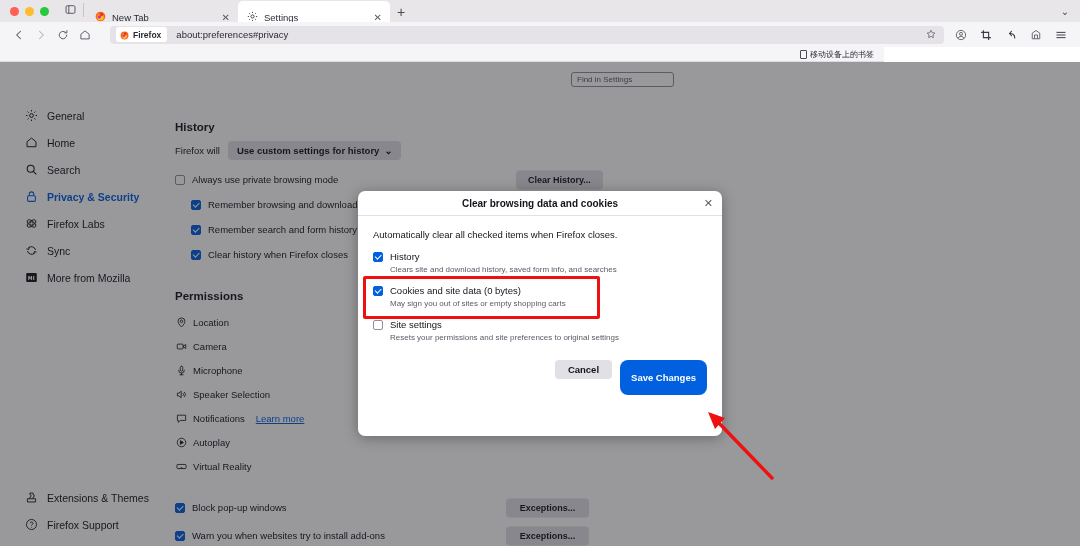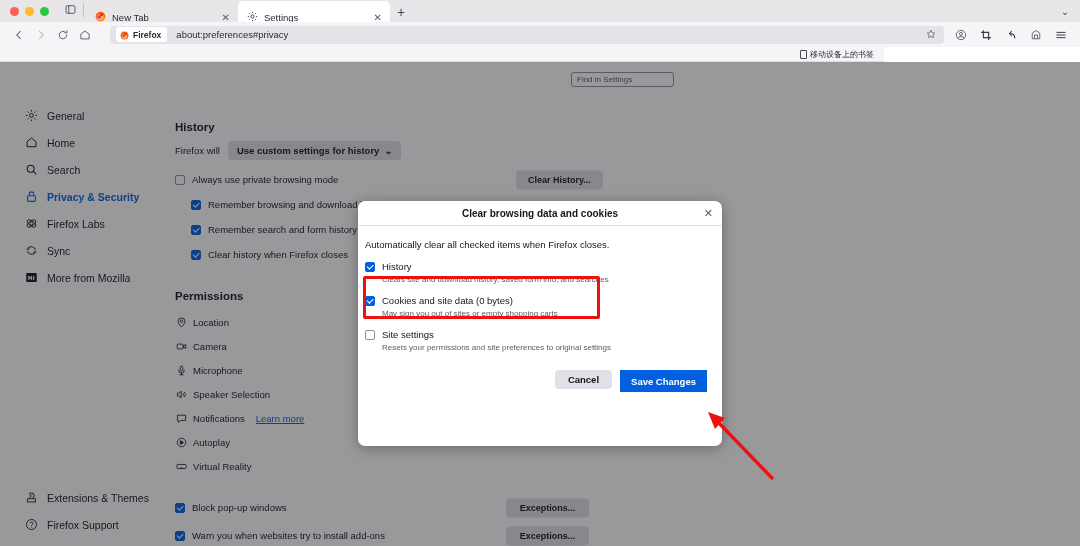--- a/index.html
+++ b/index.html
@@ -141,51 +141,51 @@
     content: ""; width: 5px; height: 2.5px; border-left: 1.4px solid #fff;
     border-bottom: 1.4px solid #fff; transform: rotate(-45deg) translate(0.5px,-0.5px);
   }
   .indent { margin-left: 26px; }
   .perm-row { display: flex; align-items: center; gap: 6px; margin-left: 10px; height: 24px; }
   .perm-icon { width: 12px; height: 12px; display: flex; align-items: center; justify-content: center; }
   .link { color: #0060df; text-decoration: underline; font-size: 9.5px; margin-left: 5px; }
 
   
   .modal {
-    position: absolute; left: 358px; top: 201px; width: 364px; height: 245px;
+    position: absolute; left: 358px; top: 191px; width: 364px; height: 245px;
     background: #fff; border-radius: 7px; z-index: 50;
     box-shadow: 0 2px 14px rgba(0,0,0,0.32); overflow: hidden;
   }
   .modal-head {
     height: 25px; display: flex; align-items: center; justify-content: center;
     border-bottom: 1px solid #e0e0e6; position: relative;
   }
   .modal-title { font-size: 10px; font-weight: bold; color: #15141a; }
   .modal-close {
     position: absolute; right: 9px; top: 50%; transform: translateY(-50%);
     font-size: 11px; color: #5b5b66;
   }
-  .modal-body { padding: 13px 15px 0 7px; }
+  .modal-body { padding: 13px 15px 0 15px; }
   .modal-intro { font-size: 9.5px; color: #15141a; margin-bottom: 11px; }
   .opt { margin-bottom: 9px; position: relative; }
   .opt-main { display: flex; align-items: center; }
   .opt-label { font-size: 9.5px; color: #15141a; }
   .opt-desc { font-size: 8px; color: #5b5b66; margin: 3px 0 0 17px; }
   .modal-actions {
     display: flex; justify-content: flex-end; gap: 8px;
     padding: 9px 15px 0 15px;
   }
   .btn-cancel {
     background: #e0e0e6; color: #15141a; border-radius: 4px;
     font-size: 9.5px; font-weight: bold; height: 19px; padding: 0 13px;
     display: flex; align-items: center;
   }
   .btn-primary {
-    background: #0060df; color: #fff; border-radius: 0;
-    font-size: 9.5px; font-weight: bold; height: 22px; padding: 0 11px;
+    background: #0060df; color: #fff; border-radius: 8px;
+    font-size: 9.5px; font-weight: bold; height: 35px; padding: 0 11px;
     display: flex; align-items: center;
   }
 
   
   .highlight-box {
     position: absolute; left: 363px; top: 276px; width: 237px; height: 43px;
     border: 3px solid #ee1111; border-radius: 2px; z-index: 60; pointer-events: none;
   }
   .arrow-svg { position: absolute; left: 690px; top: 400px; z-index: 60; }
 </style>

